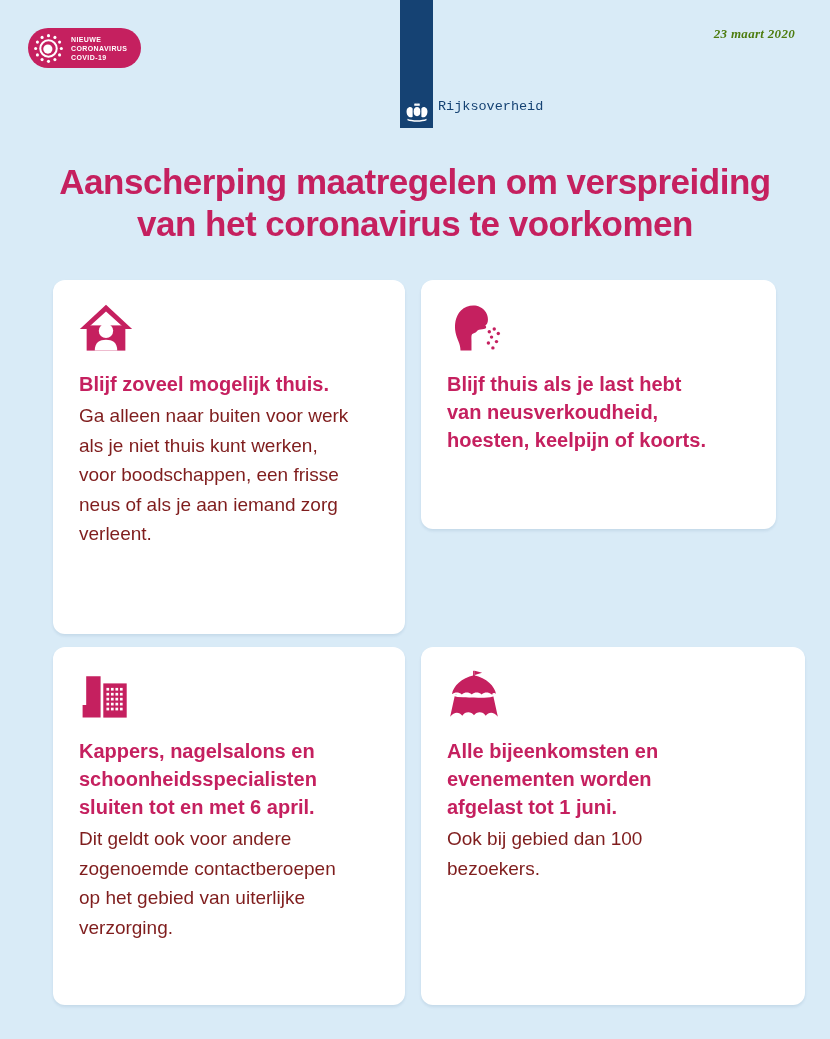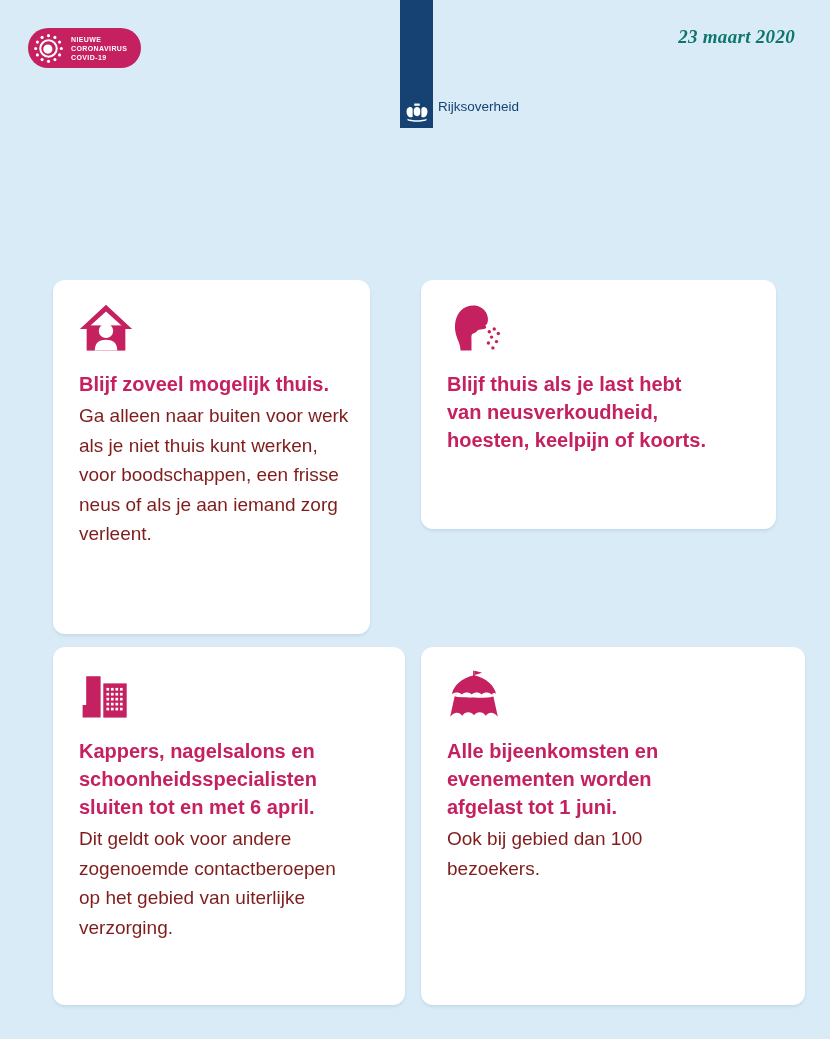--- a/index.html
+++ b/index.html
@@ -16,40 +16,40 @@
   }
   .badge-icon{width:33px;height:33px;flex:0 0 auto;margin-right:6px;}
   .badge-text{color:#ffffff;font-size:7px;font-weight:bold;line-height:9px;letter-spacing:.4px;}
   .badge-text span{display:block;}
   .ribbon{
     position:absolute;left:400px;top:0;width:33px;height:128px;background:#154273;
   }
   .crest{position:absolute;left:50%;transform:translateX(-50%);bottom:2px;width:27px;height:28px;}
   .wordmark{
     position:absolute;left:438px;top:99px;color:#154273;
-    font-family:Liberation Sans, sans-serif;font-size:13.5px;
+    font-family:Liberation Mono, monospace;font-size:13.5px;
   }
   .date{
-    position:absolute;right:35px;top:26px;color:#0f766e;
-    font-family:"Liberation Serif",serif;font-style:italic;font-weight:bold;font-size:19px;
+    position:absolute;right:35px;top:26px;color:#4d7c0f;
+    font-family:"Liberation Serif",serif;font-style:italic;font-weight:bold;font-size:13px;
     letter-spacing:.3px;
   }
   
   .title{
     position:absolute;left:0;top:161px;width:100%;text-align:center;
     color:#c5205f;font-weight:bold;font-size:35px;line-height:42px;letter-spacing:-0.5px;
   }
   .title span{display:block;}
   
   .card{
     position:absolute;background:#ffffff;border-radius:12px;
     box-shadow:0 2px 3px rgba(21,66,115,.10);
     box-sizing:border-box;padding:22px 0 0 26px;
   }
-  .card-1{left:53px;top:280px;width:317px;height:354px;}
+  .card-1{left:53px;top:280px;width:352px;height:354px;}
   .card-2{left:421px;top:280px;width:355px;height:249px;}
   .card-3{left:53px;top:647px;width:352px;height:358px;}
   .card-4{left:421px;top:647px;width:384px;height:358px;}
   .card-icon{width:54px;height:54px;display:block;margin-bottom:14px;}
   .card-heading{
     margin:0;width:271px;color:#c5205f;font-weight:bold;
     font-size:20px;line-height:28px;
   }
   .card-body{
     margin:3px 0 0 0;width:271px;color:#7f1d1d;
@@ -95,20 +95,24 @@
         <path d="M7 9 C4 10 3 14 4.5 18 C6 21.5 9.5 22.5 11.5 21 L11.5 10.5 C10 8.8 8.5 8.5 7 9 Z"></path>
         <path d="M27 9 C30 10 31 14 29.5 18 C28 21.5 24.5 22.5 22.5 21 L22.5 10.5 C24 8.8 25.5 8.5 27 9 Z"></path>
         <path d="M5 23.5 C10 26 24 26 29 23.5 L29 25.5 C24 28 10 28 5 25.5 Z"></path>
       </g>
     </svg>
   </div>
   <div class="wordmark">Rijksoverheid</div>
 
   <div class="date">23 maart 2020</div>
 
+  <h1 class="title" style="margin:0;">
+    <span>Aanscherping maatregelen om verspreiding</span>
+    <span>van het coronavirus te voorkomen</span>
+  </h1>
 
   <div class="card card-1">
     <svg class="card-icon" viewBox="0 0 60 60">
       <g fill="#c5205f">
         <path d="M30 3 L59 30 L51.5 30 L30 10.5 L8.5 30 L1 30 Z"></path>
         <rect x="8.5" y="26" width="43" height="28"></rect>
       </g>
       <g fill="#ffffff">
         <circle cx="30" cy="32" r="8"></circle>
         <path d="M17.5 54 C17.5 45 23 42 30 42 C37 42 42.5 45 42.5 54 Z"></path>

